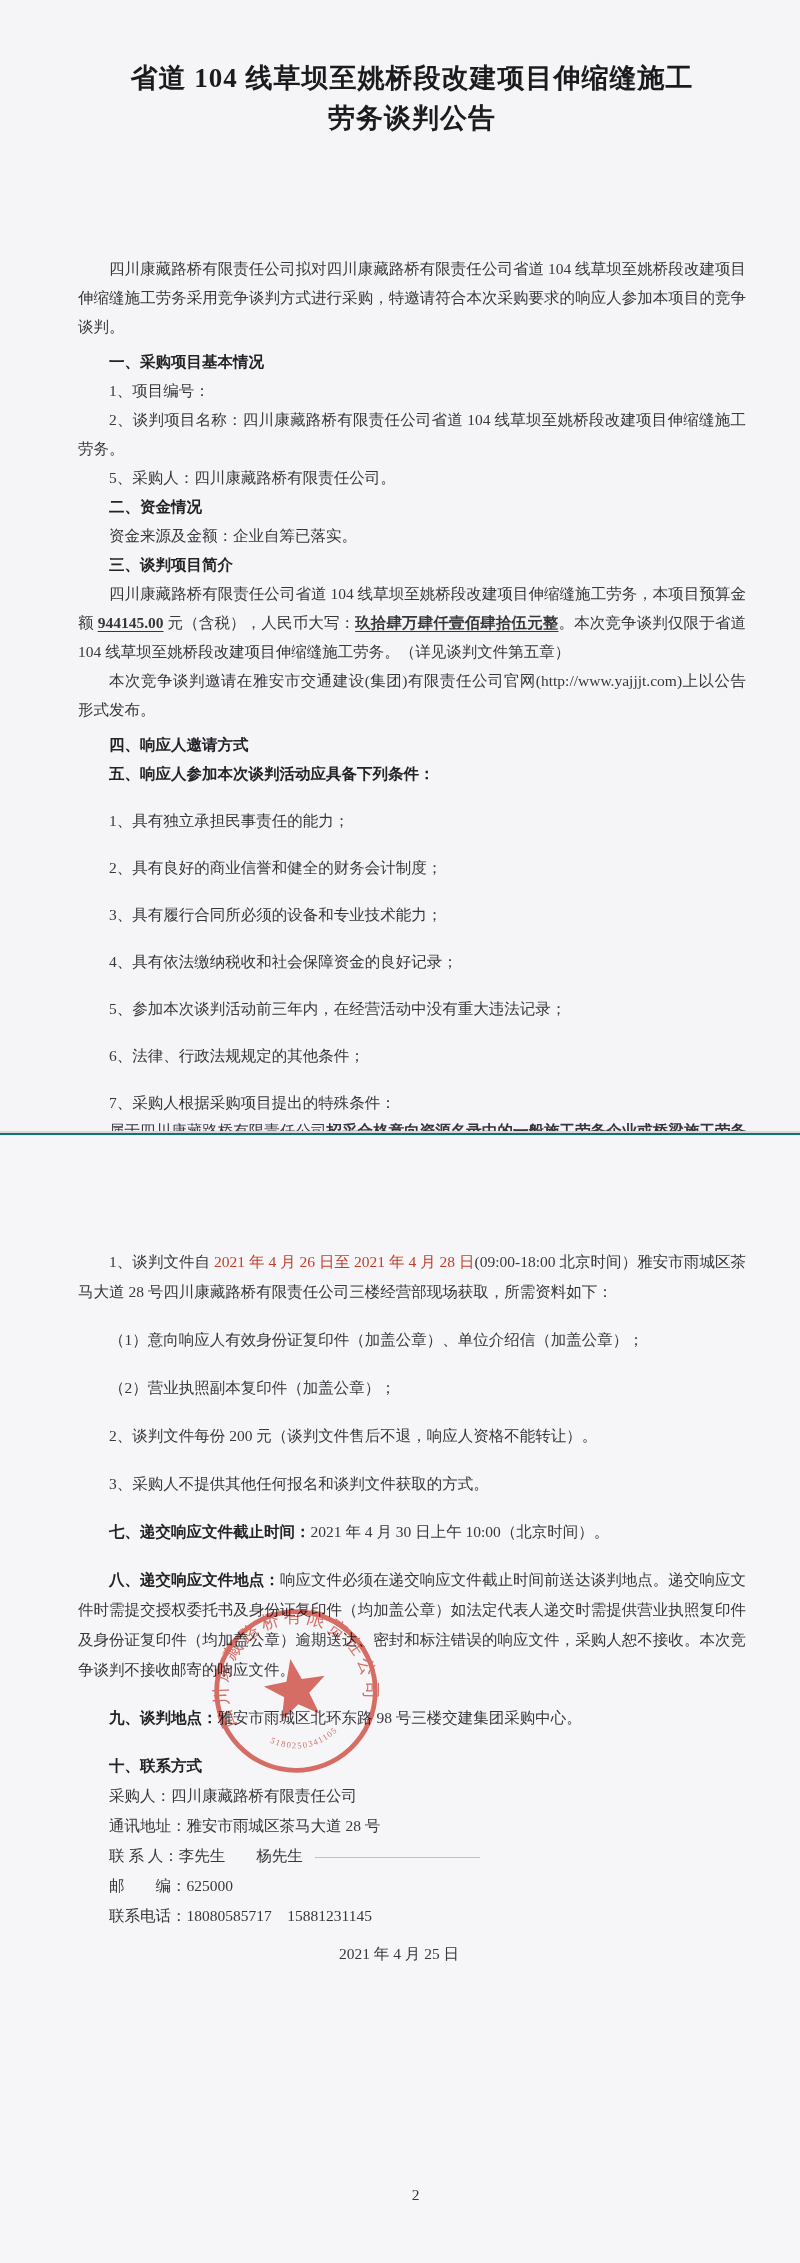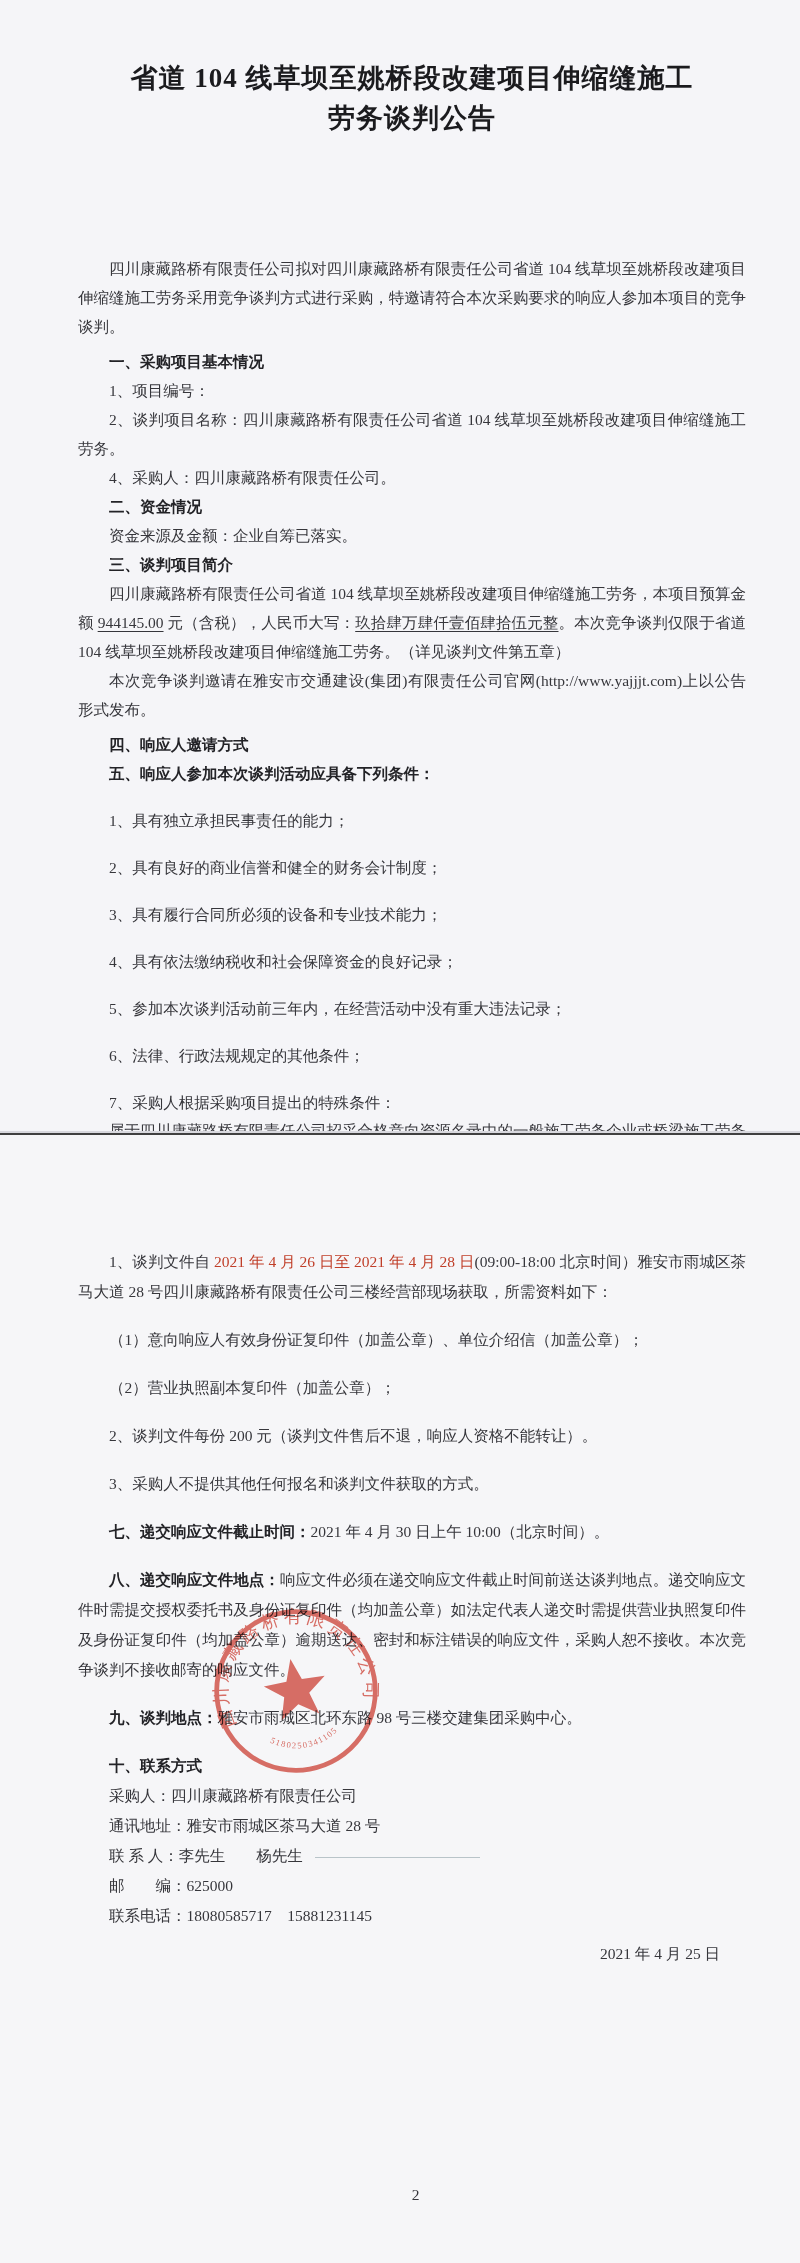--- a/index.html
+++ b/index.html
@@ -1,36 +1,36 @@
 <!DOCTYPE html>
 <html><head>
 <meta charset="utf-8">
 <style>
   * { margin:0; padding:0; box-sizing:border-box; }
   body {
     width:800px; background:#e9e9ed;
     font-family:"Liberation Serif","DejaVu Serif",serif;
   }
-  .scan { position:relative; width:800px; height:2263px; background:#404040; overflow:hidden; }
+  .scan { position:relative; width:800px; height:2263px; background:#0f766e; overflow:hidden; }
   .page { position:absolute; left:0; width:800px; color:#36363b; font-size:15.5px; overflow:hidden; }
   .page1 { top:0; height:1133px; padding:58px 54px 0 78px; background:#f5f5f8; border-bottom:2px solid #d8d8de; }
   .page2 { top:1135px; height:1128px; padding:112px 54px 0 78px; background:#f6f6f8; }
 
   .title { font-size:27px; line-height:40px; font-weight:bold; text-align:center; color:#1b1b1e; letter-spacing:1px; }
   .p { line-height:29px; text-indent:2em; text-align:justify; }
   .p2 { line-height:30px; text-indent:2em; text-align:justify; }
   .h { font-weight:bold; color:#232327; }
   .intro { margin-top:116px; }
   .mt4 { margin-top:0; } .mt6 { margin-top:6px; } .mt2 { margin-top:18px; }
-  .b { font-weight:normal;margin-top:14px; }
+  .b { font-weight:bold;margin-top:14px; }
   .u { text-decoration:underline; text-underline-offset:3px; }
   .red { color:#c03e28; }
   .pagenum1 { margin-top:14px; text-align:center; text-indent:0; }
   .pagenum2 { position:absolute; left:0; top:1045px; width:100%; text-align:center; }
-  .issue-date { margin-top:8px; text-align:right; margin-right:26px; text-indent:0; }
+  .issue-date { margin-top:8px; text-align:center; margin-right:26px; text-indent:0; }
   .crease { position:absolute; left:315px; top:722px; width:165px; height:1px; background:#b9c4c9; }
   .seal { position:absolute; left:210px; top:470px; width:172px; height:172px; transform:rotate(-10deg); opacity:.78; mix-blend-mode:multiply; }
   .corner-mark1 { position:absolute; left:2px; top:8px; width:13px; height:2px; background:#8d97a3; transform:rotate(52deg); }
   .corner-mark2 { position:absolute; left:0; top:44px; width:17px; height:2px; background:#aab3bd; }
 </style>
 </head>
 <body>
 
 <div class="scan">
   <div class="corner-mark1"></div>
@@ -40,21 +40,21 @@
     <div class="title">
       <span style="display:block">省道 104 线草坝至姚桥段改建项目伸缩缝施工</span>
       <span style="display:block">劳务谈判公告</span>
     </div>
 
     <p class="p intro">四川康藏路桥有限责任公司拟对四川康藏路桥有限责任公司省道 104 线草坝至姚桥段改建项目伸缩缝施工劳务采用竞争谈判方式进行采购，特邀请符合本次采购要求的响应人参加本项目的竞争谈判。</p>
 
     <p class="p h mt6">一、采购项目基本情况</p>
     <p class="p">1、项目编号：</p>
     <p class="p mt4">2、谈判项目名称：四川康藏路桥有限责任公司省道 104 线草坝至姚桥段改建项目伸缩缝施工劳务。</p>
-    <p class="p mt4">4、采购人：四川康藏路桥有限责任公司。</p>
+    <p class="p mt4">5、采购人：四川康藏路桥有限责任公司。</p>
 
     <p class="p h mt4">二、资金情况</p>
     <p class="p">资金来源及金额：企业自筹已落实。</p>
 
     <p class="p h">三、谈判项目简介</p>
     <p class="p"><span>四川康藏路桥有限责任公司省道 104 线草坝至姚桥段改建项目伸缩缝施工劳务，本项目预算金额 </span><span class="b u">944145.00</span><span> 元（含税），人民币大写：</span><span class="b u">玖拾肆万肆仟壹佰肆拾伍元整</span><span>。本次竞争谈判仅限于省道 104 线草坝至姚桥段改建项目伸缩缝施工劳务。（详见谈判文件第五章）</span></p>
 
     <p class="p">本次竞争谈判邀请在雅安市交通建设(集团)有限责任公司官网(http://www.yajjjt.com)上以公告形式发布。</p>
     <p class="p h mt6">四、响应人邀请方式</p>
 

